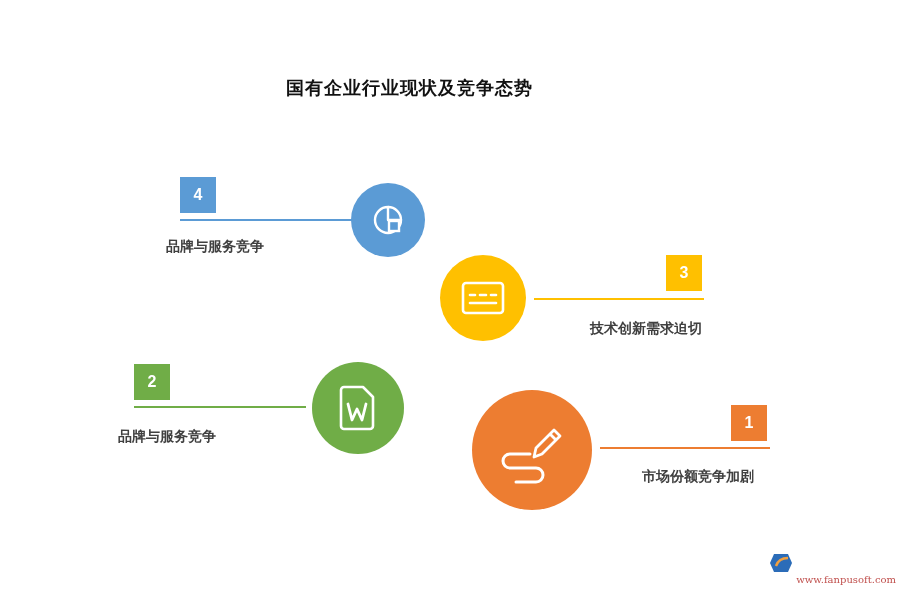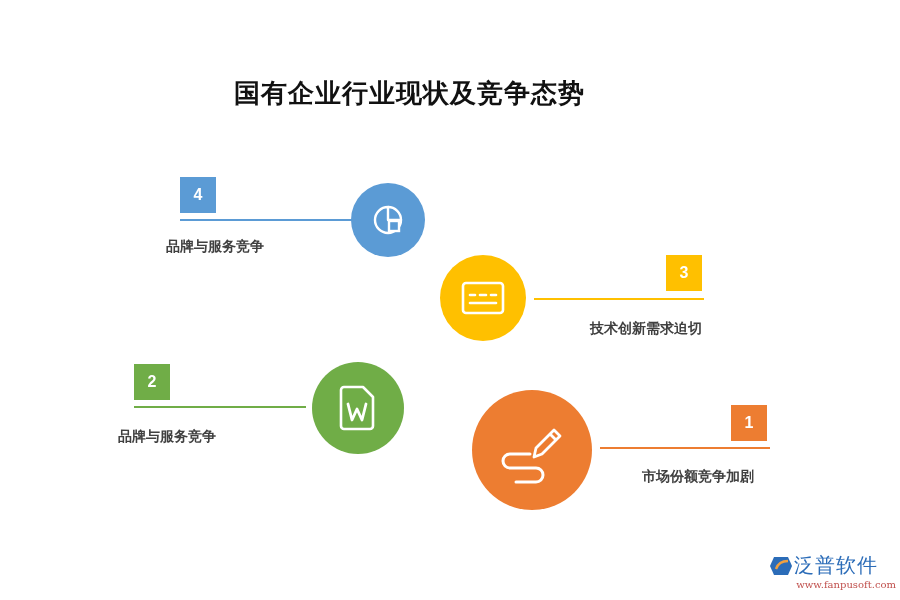--- a/index.html
+++ b/index.html
@@ -3,21 +3,21 @@
   <meta charset="utf-8">
   <style>
     html, body { margin: 0; padding: 0; }
     body {
       width: 900px; height: 600px; position: relative; overflow: hidden;
       background: #ffffff;
       font-family: "DejaVu Sans", "Liberation Sans", sans-serif;
     }
     .title {
       position: absolute; left: 0; width: 819px; top: 76px;
-      text-align: center; font-size: 26px; font-weight: bold; color: #111111;
+      text-align: center; font-size: 18px; font-weight: bold; color: #111111;
       letter-spacing: 1px;
     }
     .circle {
       position: absolute; border-radius: 50%;
       display: flex; align-items: center; justify-content: center;
     }
     .badge {
       position: absolute; width: 36px; height: 36px;
       color: #ffffff; font-weight: bold; font-size: 16px;
       display: flex; align-items: center; justify-content: center;
@@ -88,16 +88,15 @@
 <div class="badge" style="left:731px; top:405px; background:#ed7d31;">1</div>
 <div class="line" style="left:600px; top:447px; width:170px; background:#ed7d31;"></div>
 <div class="label" style="left:642px; top:468px;">市场份额竞争加剧</div>
 
 <div class="logo">
   <div class="logo-top">
     <svg width="26" height="22" viewBox="0 0 26 22">
       <path d="M6 2 H20 L24 11 L20 20 H6 L2 11 Z" fill="#2b6cb8"></path>
       <path d="M8 14 C10 8 15 6 20 6" fill="none" stroke="#f0a040" stroke-width="2.4"></path>
     </svg>
-    <span class="logo-name">泛普软件</span>
   </div>
   <div class="logo-url">www.fanpusoft.com</div>
 </div>
 
 </body></html>

